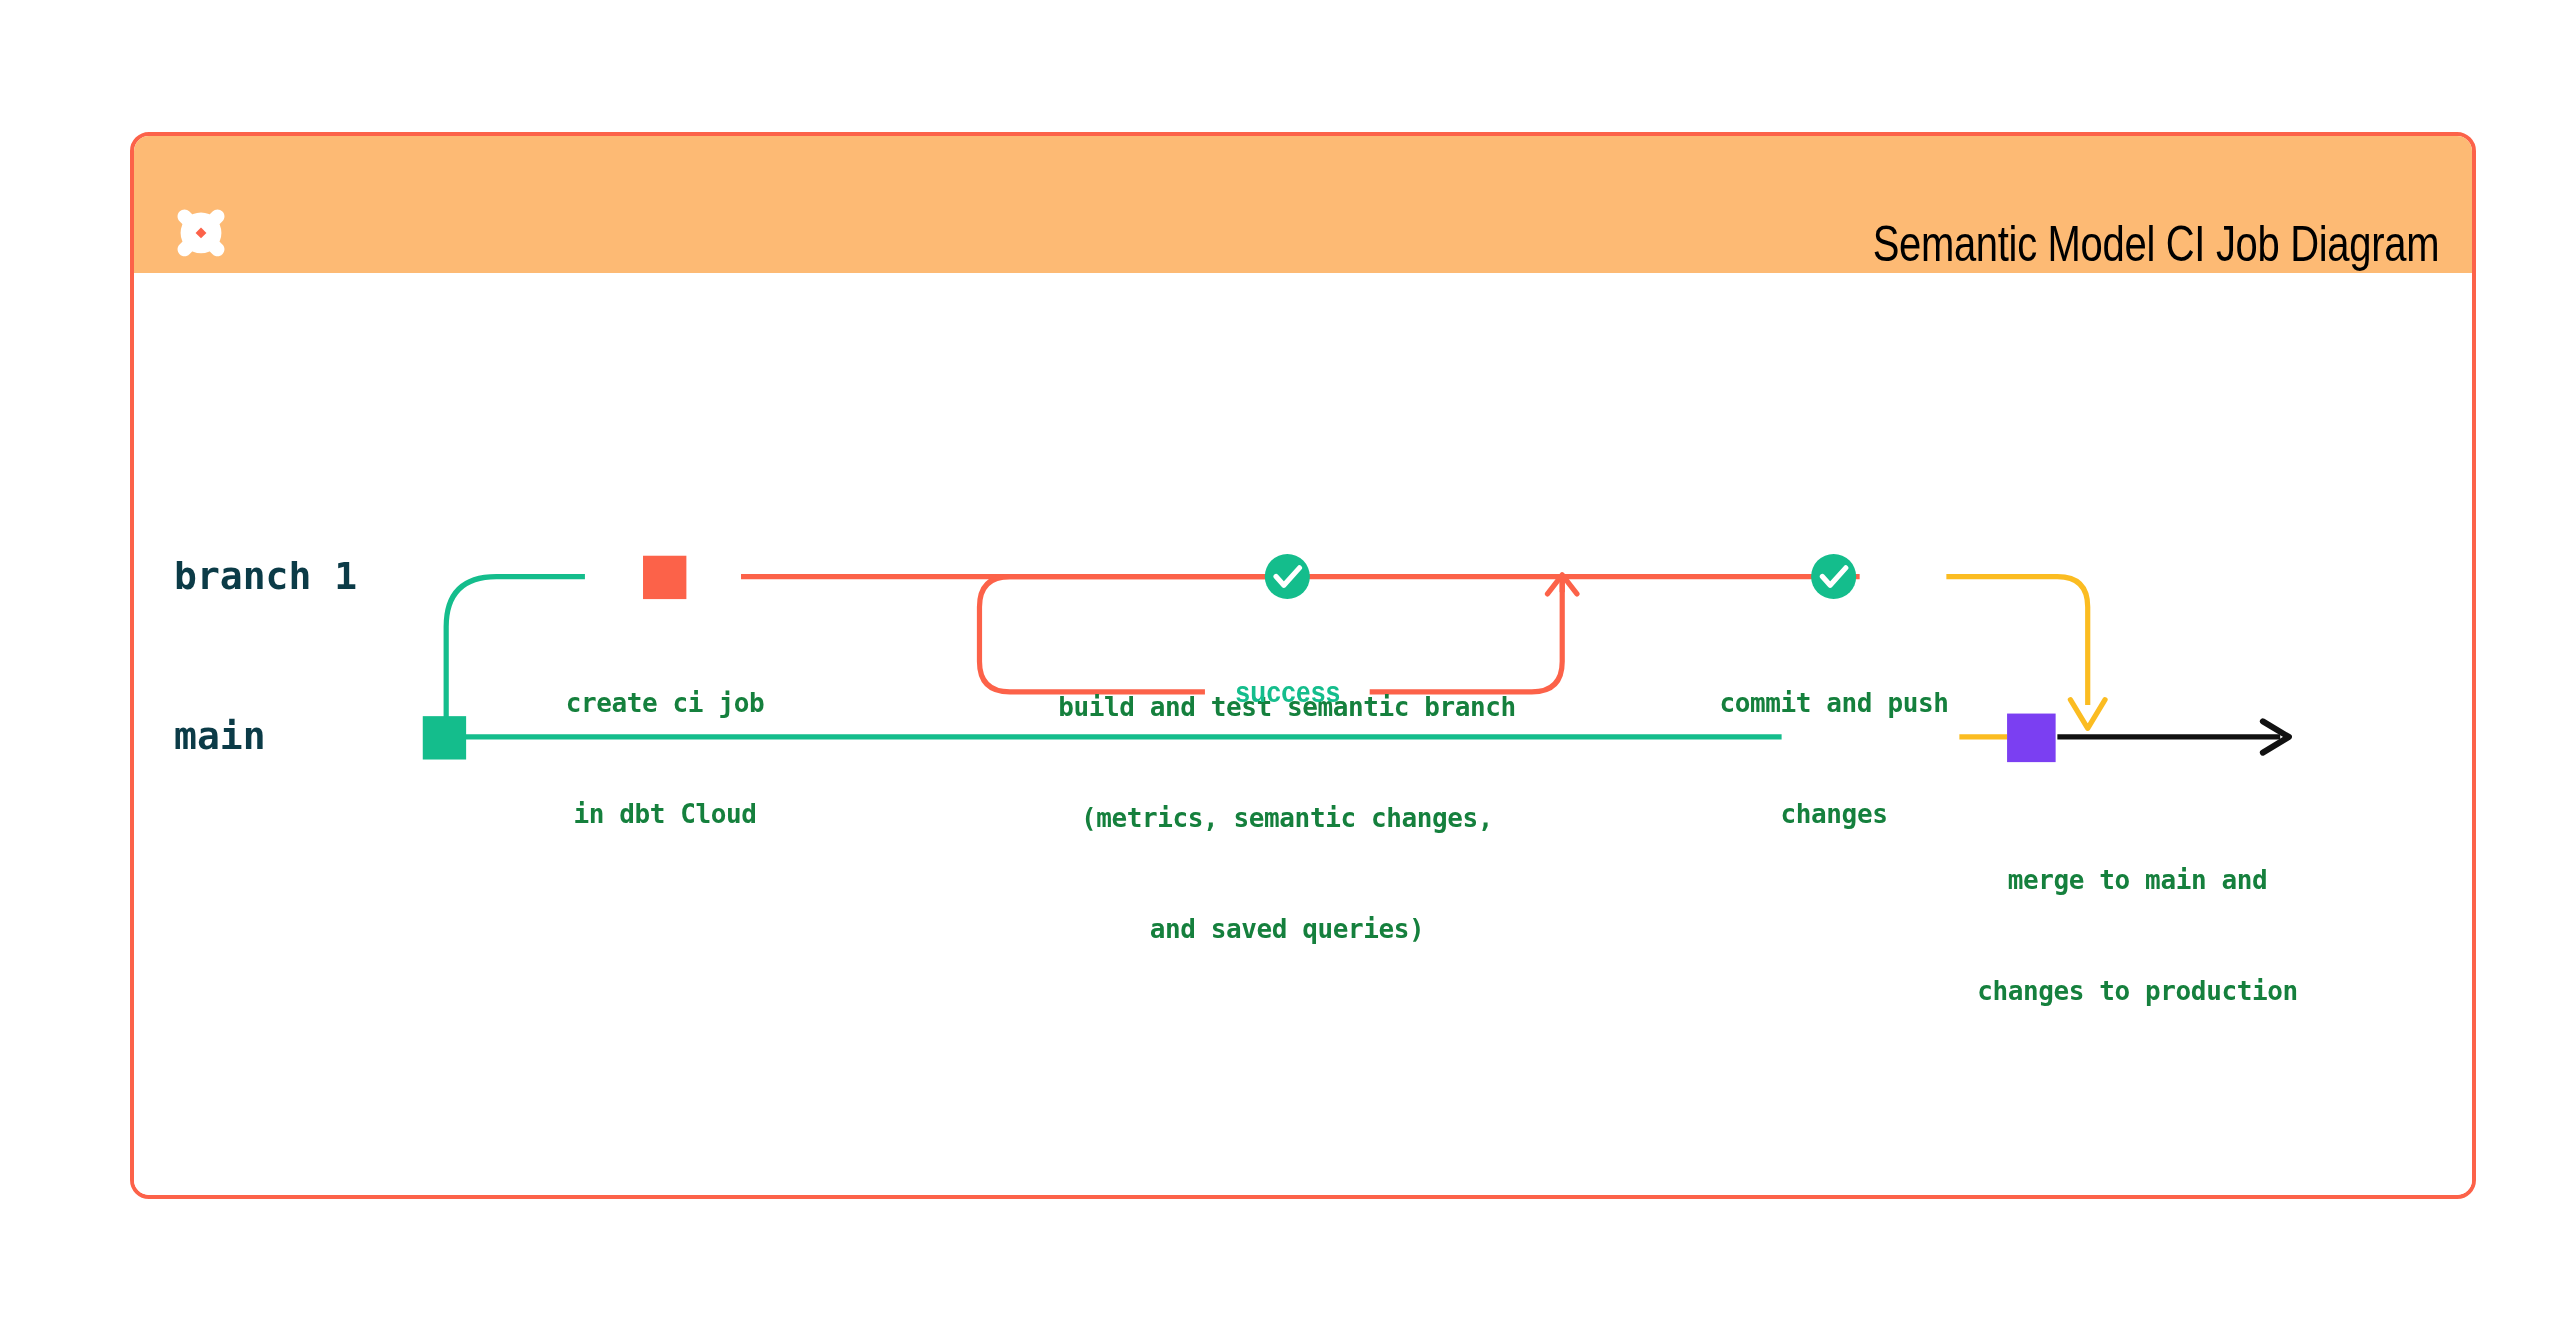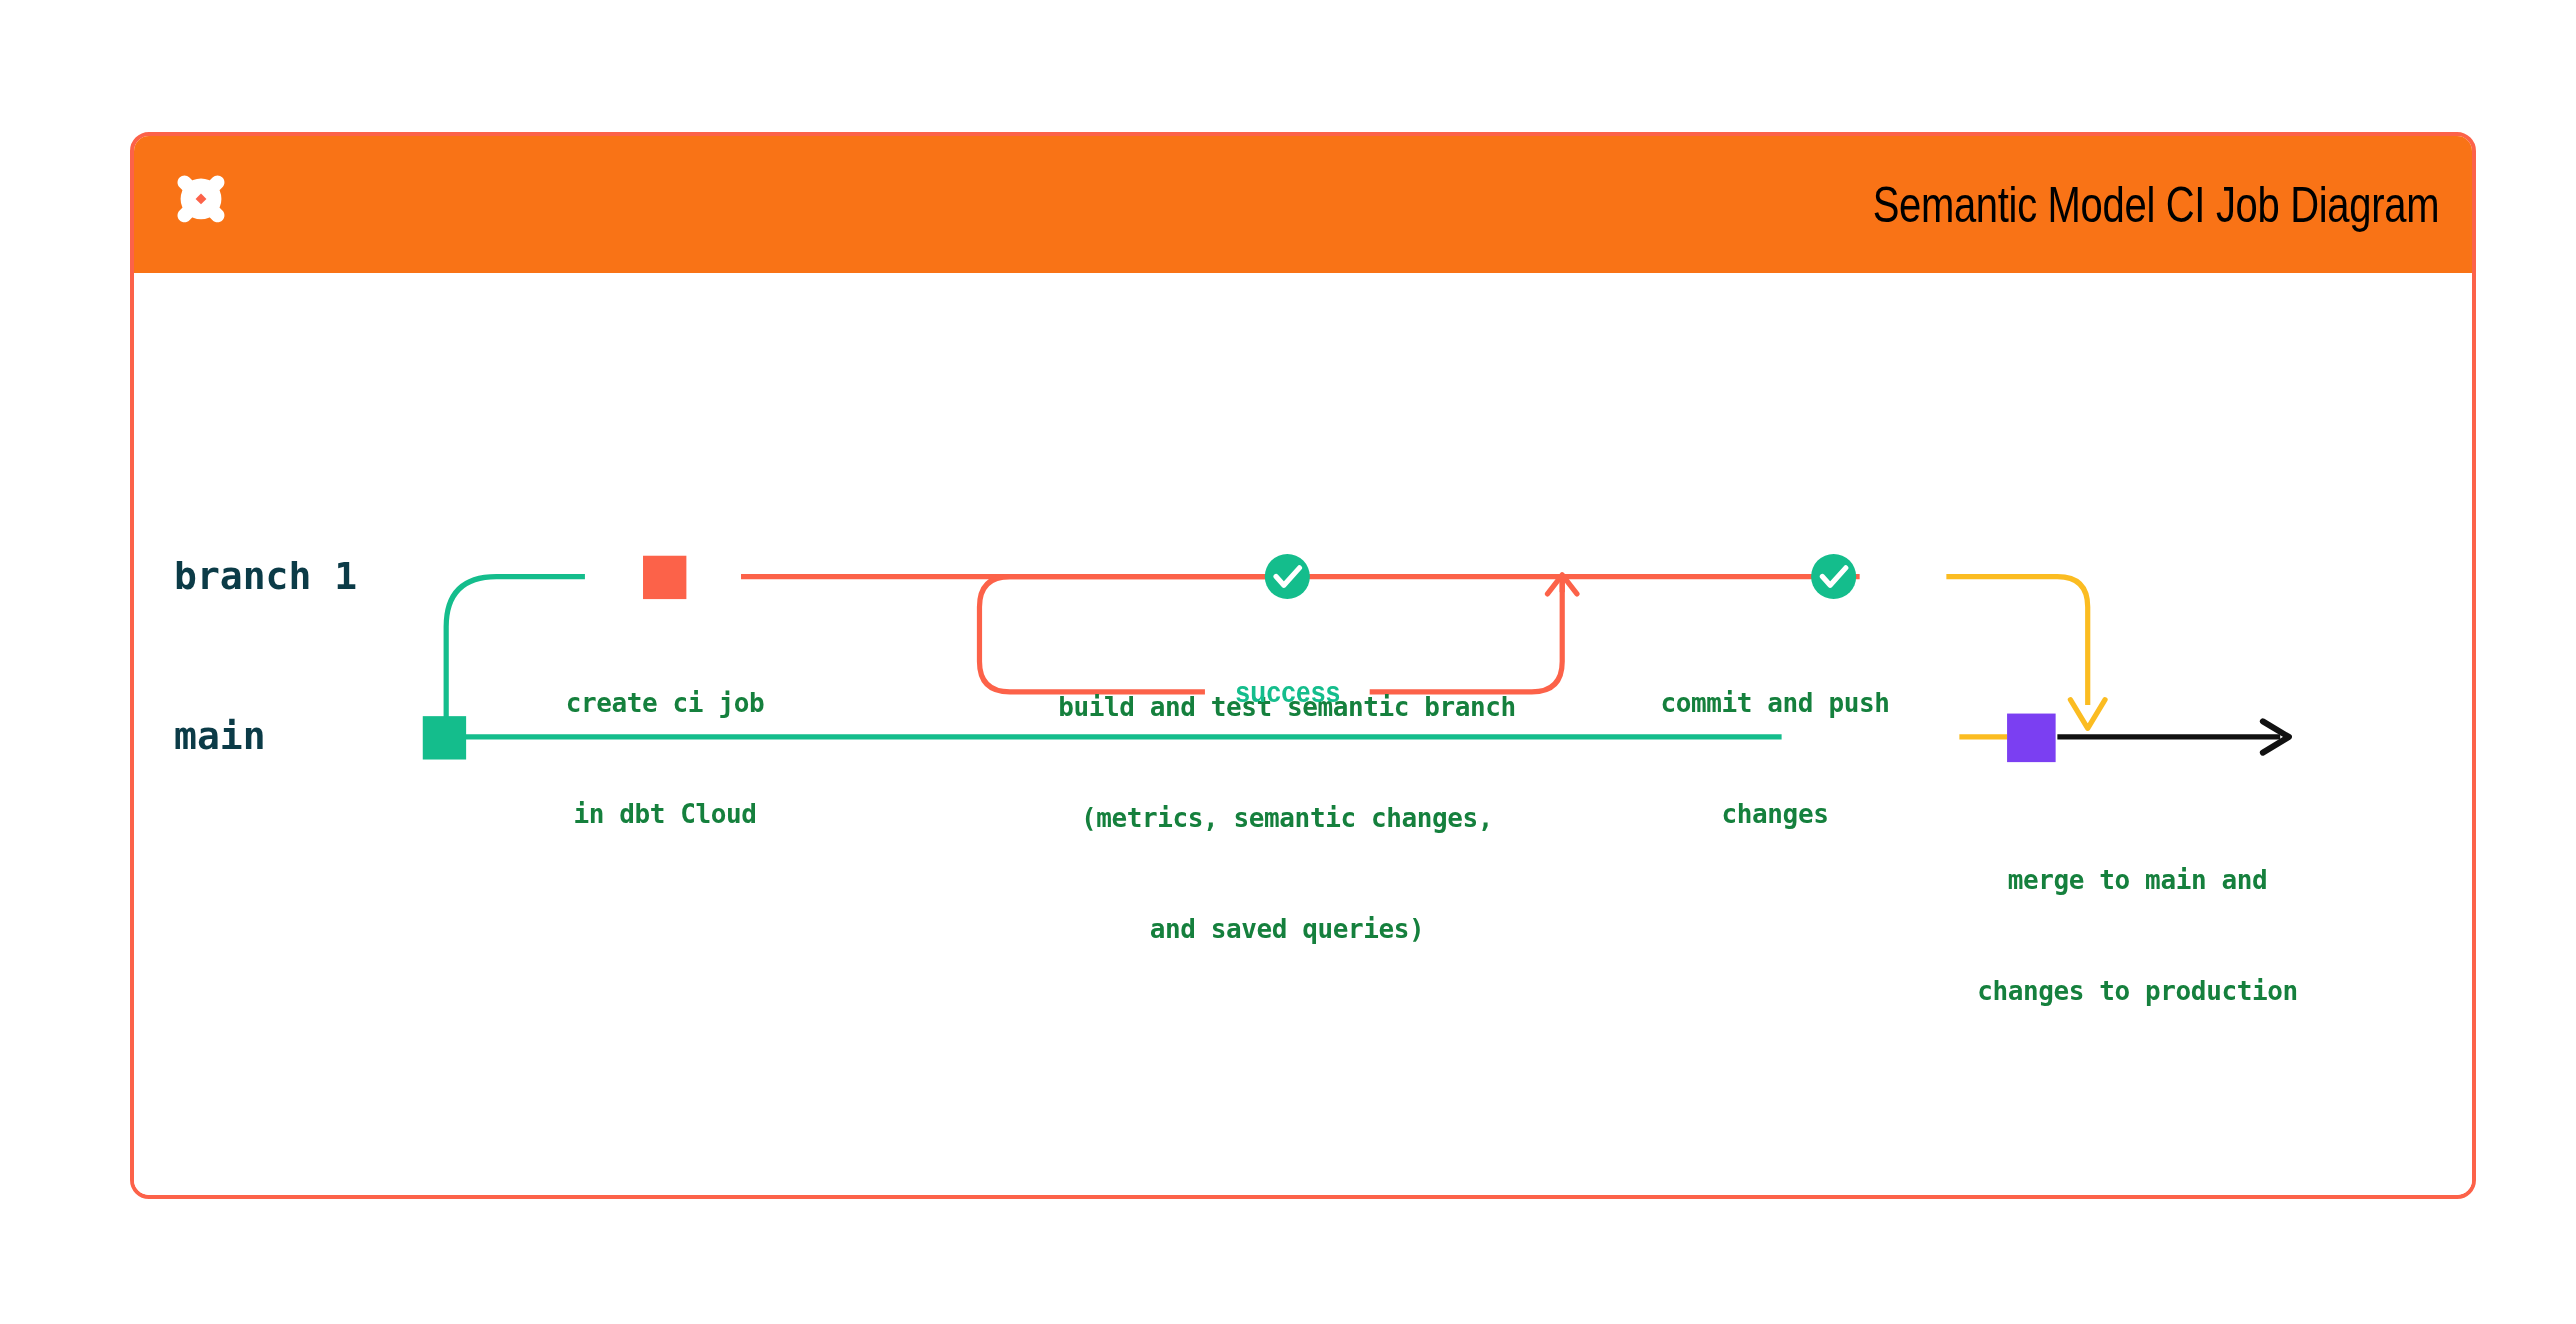--- a/index.html
+++ b/index.html
@@ -33,23 +33,23 @@
     background: #ffffff;
     overflow: hidden;
   }
 
   .card-header {
     position: absolute;
     left: 0;
     top: 0;
     width: 100%;
     height: 137px;
-    background: #f97316;
+    background: #fdba74;
     display: flex;
-    align-items: center;
+    align-items: flex-end;
     justify-content: space-between;
     padding: 0 33px 0 33px;
     box-sizing: border-box;
   }
 
   .logo-mark {
     width: 68px;
     height: 68px;
     display: block;
     flex: 0 0 auto;
@@ -207,21 +207,21 @@
         <div>create ci job</div>
         <div>in dbt Cloud</div>
       </div>
 
       <div class="node-caption" style="left:893px; top:342px; width:520px;">
         <div>build and test semantic branch</div>
         <div>(metrics, semantic changes,</div>
         <div>and saved queries)</div>
       </div>
 
-      <div class="node-caption" style="left:1424px; top:338px; width:434px;">
+      <div class="node-caption" style="left:1483px; top:338px; width:434px;">
         <div>commit and push</div>
         <div>changes</div>
       </div>
 
       <div class="node-caption" style="left:1752px; top:515px; width:503px;">
         <div>merge to main and</div>
         <div>changes to production</div>
       </div>
 
       <div class="edge-label" style="left:1087px; top:402px; width:134px; text-align:center;">success</div>

